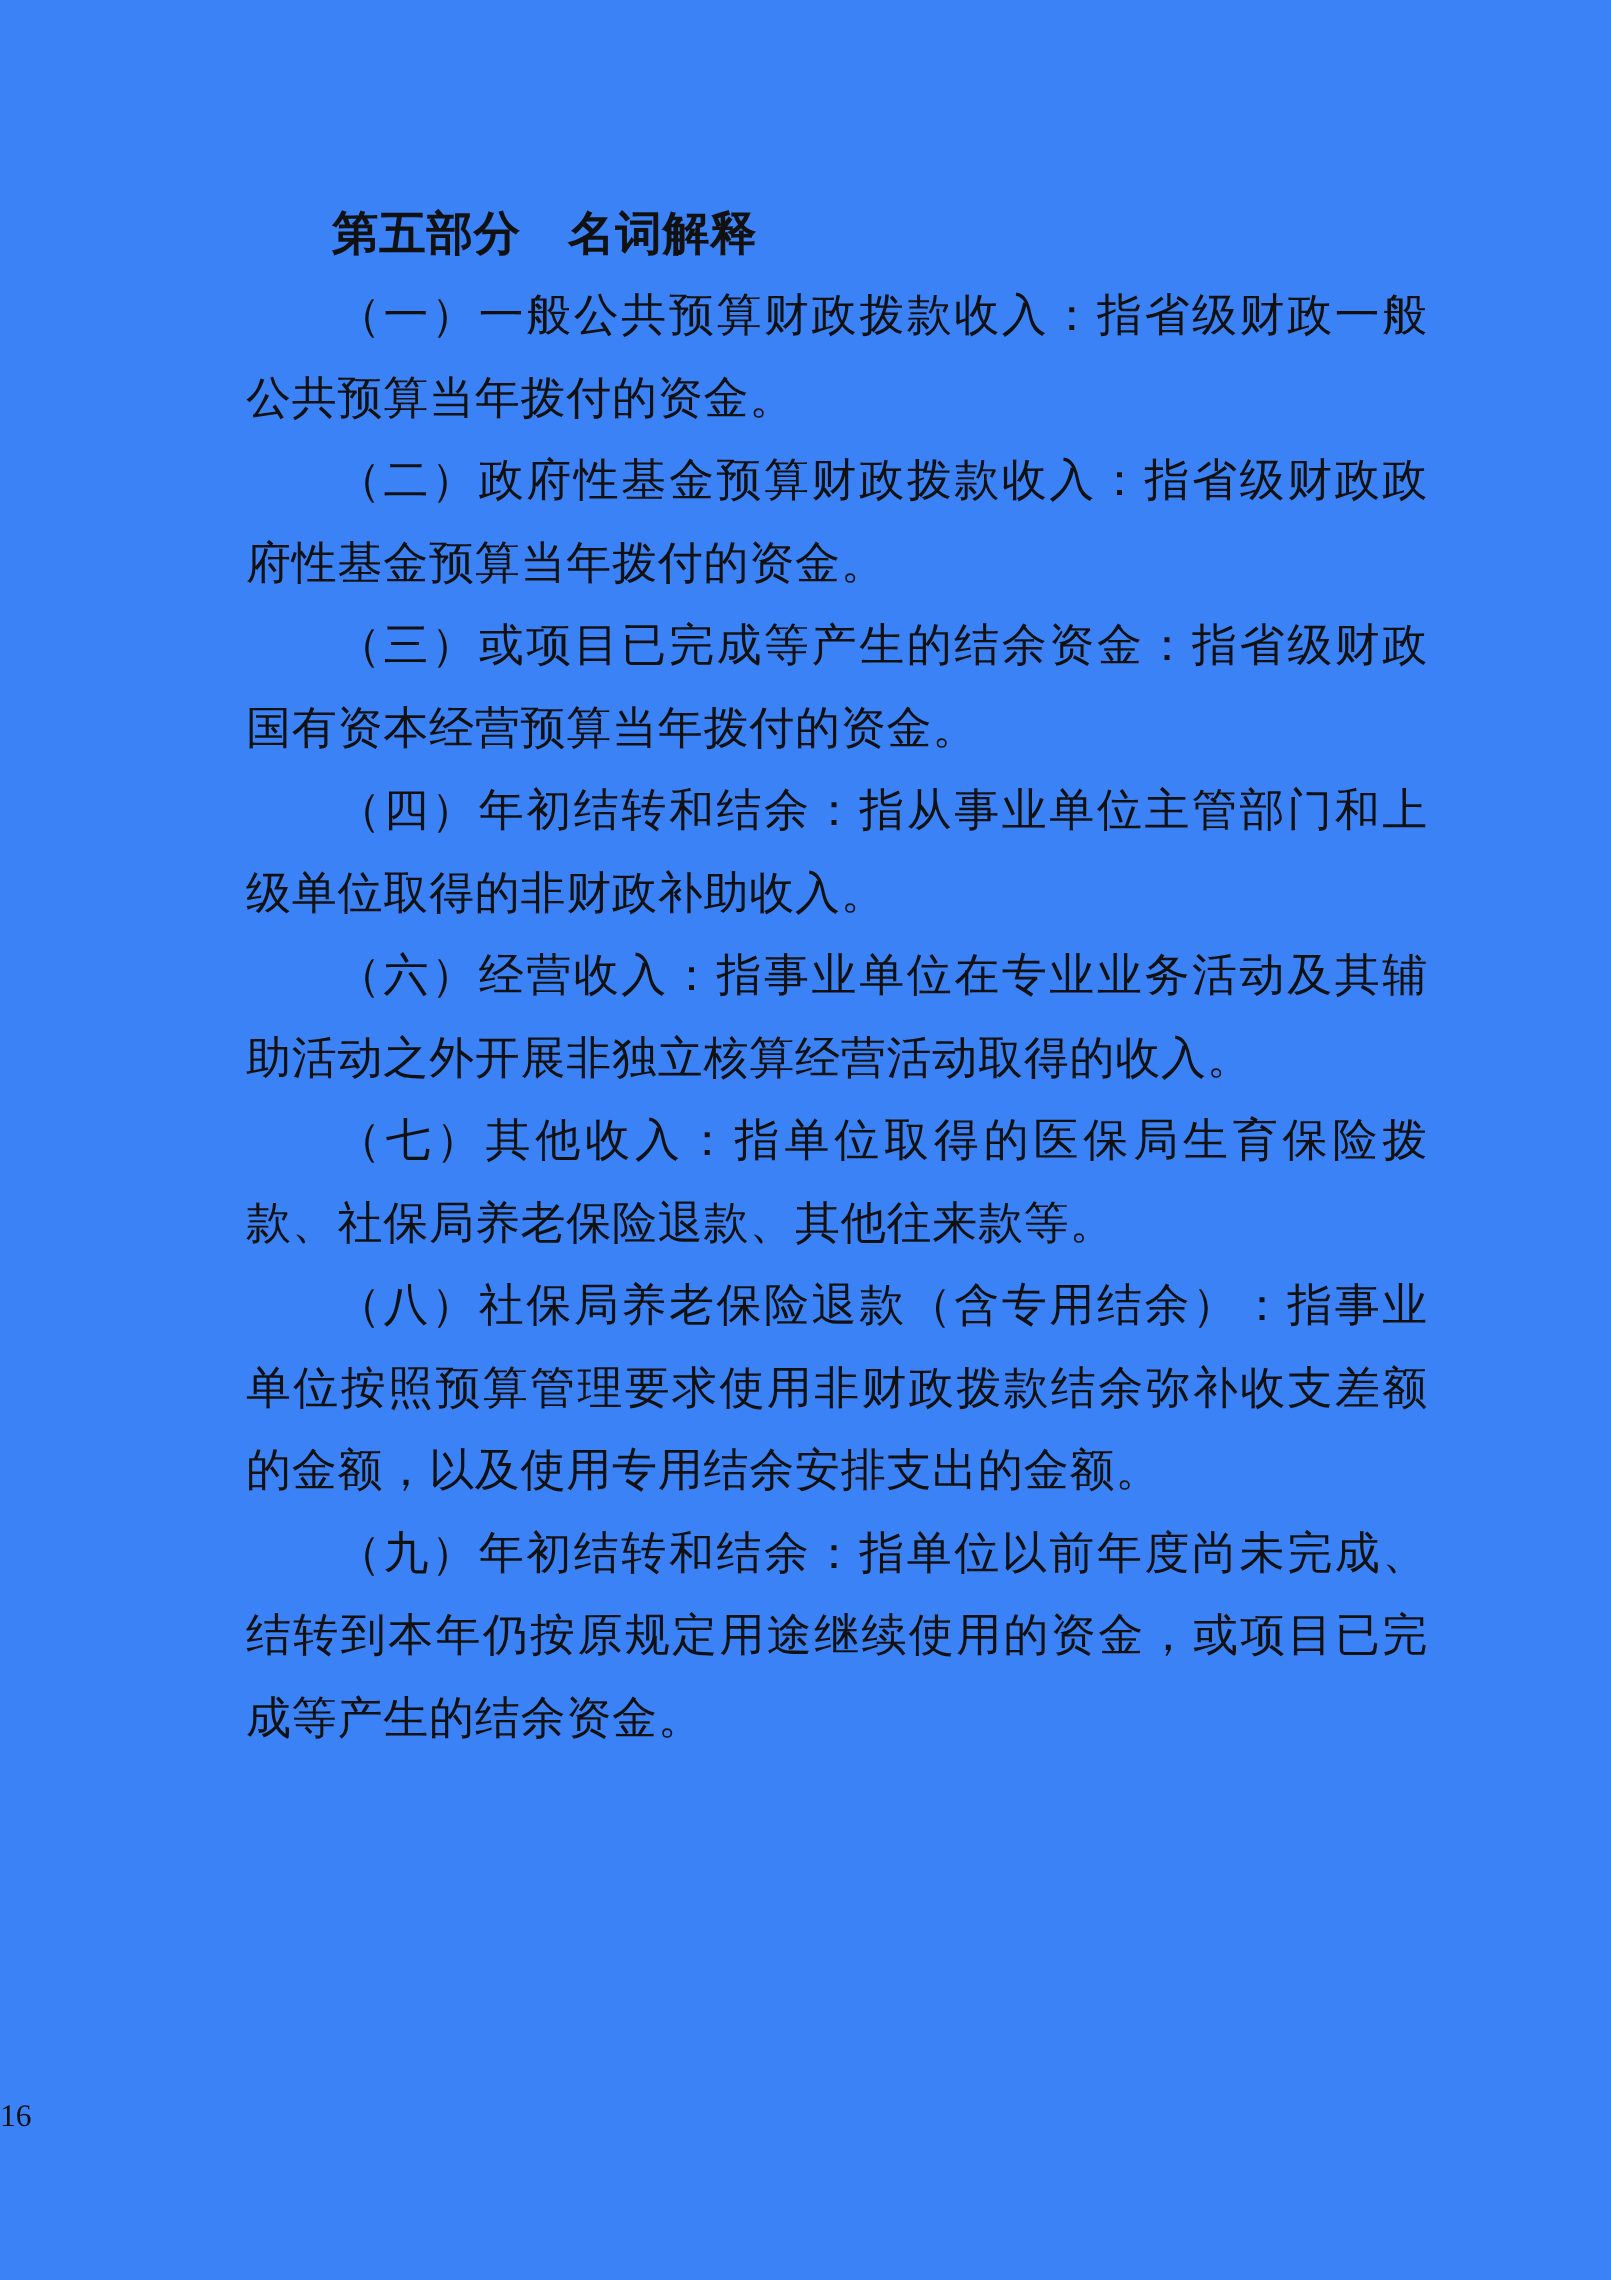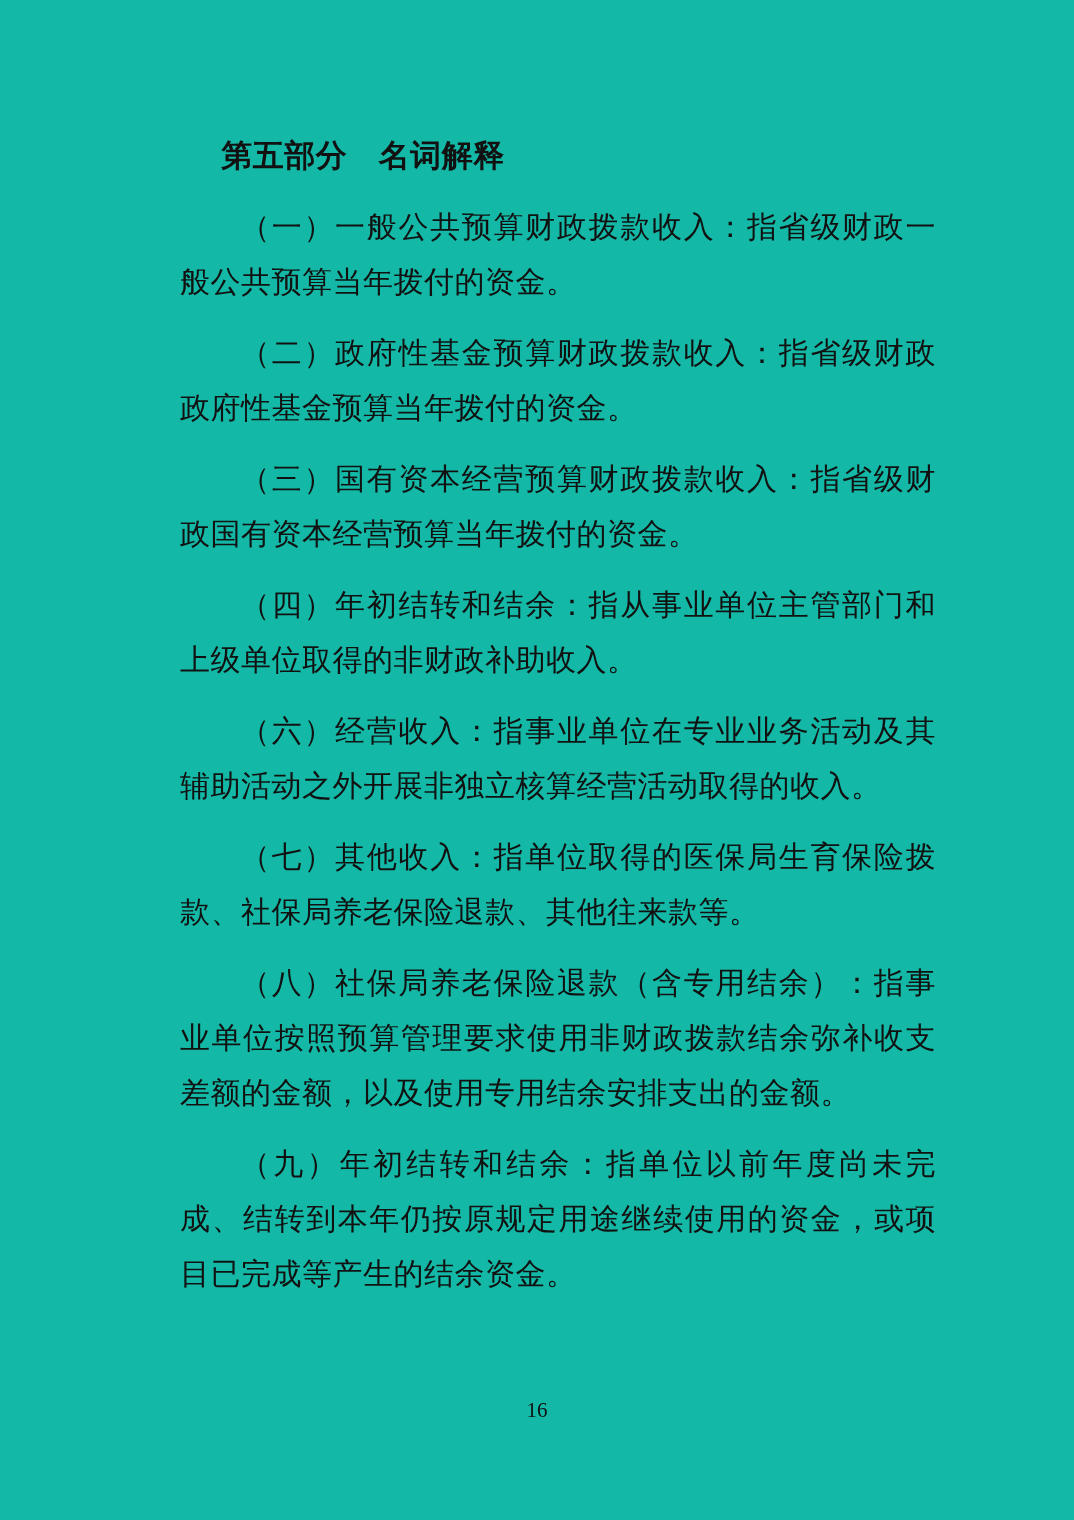--- a/index.html
+++ b/index.html
@@ -4,21 +4,21 @@
 <style>
   html, body {
     margin: 0;
     padding: 0;
     background: #ffffff;
   }
   .page {
     position: relative;
     width: 1074px;
     height: 1520px;
-    background: #14b8a6;
+    background: #3b82f6;
     overflow: hidden;
     font-family: "Liberation Serif", serif;
     color: #111111;
   }
   .content {
     position: absolute;
     top: 128px;
     left: 164px;
     width: 788px;
   }
@@ -29,48 +29,48 @@
     line-height: 55px;
     margin: 0;
     text-indent: 1.85em;
     letter-spacing: 0.5px;
     white-space: pre;
   }
   .para {
     font-family: "Liberation Serif", "DejaVu Serif", serif;
     font-size: 30px;
     line-height: 55px;
-    margin: 16px;
+    margin: 0;
     text-indent: 2em;
     text-align: justify;
     text-justify: inter-ideograph;
     letter-spacing: 0.5px;
   }
   .footer {
     position: absolute;
     left: 0;
     top: 1398px;
     width: 100%;
-    text-align: center;
+    text-align: left;
   }
   .page-number {
     font-family: "Liberation Serif", "DejaVu Serif", serif;
     font-size: 21px;
     color: #111111;
   }
 </style>
 </head>
 <body>
 
 <div class="page">
   <div class="content">
     <h1 class="section-title">第五部分　名词解释</h1>
     <p class="para">（一）一般公共预算财政拨款收入：指省级财政一般公共预算当年拨付的资金。</p>
     <p class="para">（二）政府性基金预算财政拨款收入：指省级财政政府性基金预算当年拨付的资金。</p>
-    <p class="para">（三）国有资本经营预算财政拨款收入：指省级财政国有资本经营预算当年拨付的资金。</p>
+    <p class="para">（三）或项目已完成等产生的结余资金：指省级财政国有资本经营预算当年拨付的资金。</p>
     <p class="para">（四）年初结转和结余：指从事业单位主管部门和上级单位取得的非财政补助收入。</p>
     <p class="para">（六）经营收入：指事业单位在专业业务活动及其辅助活动之外开展非独立核算经营活动取得的收入。</p>
     <p class="para">（七）其他收入：指单位取得的医保局生育保险拨款、社保局养老保险退款、其他往来款等。</p>
     <p class="para">（八）社保局养老保险退款（含专用结余）：指事业单位按照预算管理要求使用非财政拨款结余弥补收支差额的金额，以及使用专用结余安排支出的金额。</p>
     <p class="para">（九）年初结转和结余：指单位以前年度尚未完成、结转到本年仍按原规定用途继续使用的资金，或项目已完成等产生的结余资金。</p>
   </div>
   <div class="footer">
     <span class="page-number">16</span>
   </div>
 </div>

